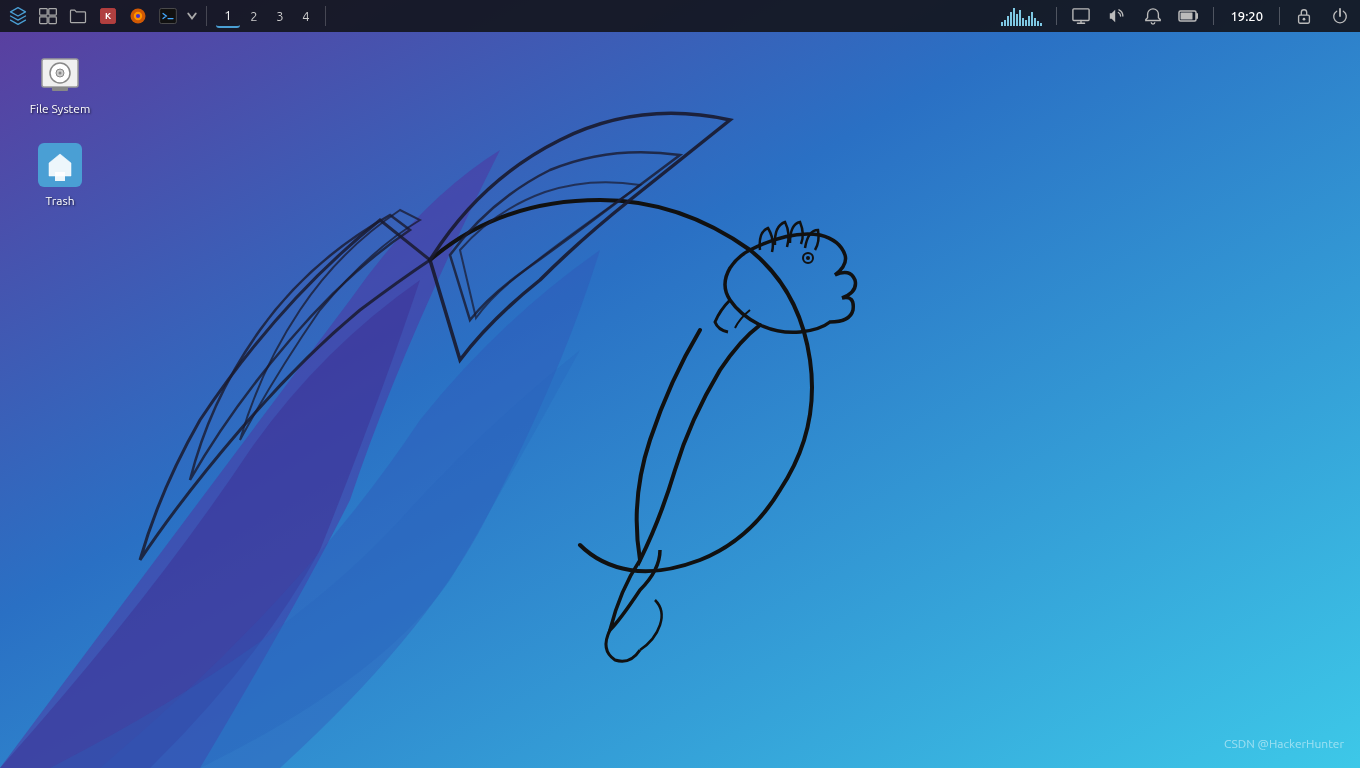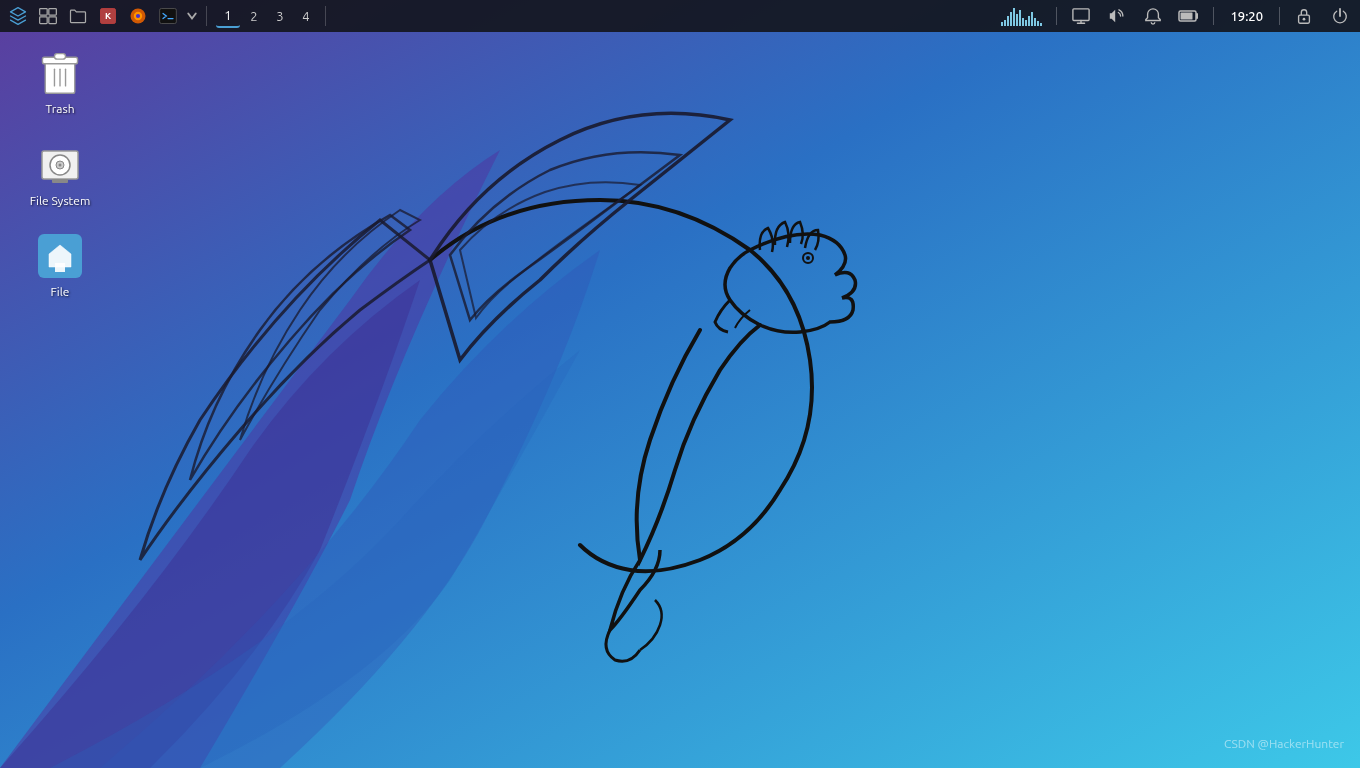--- a/index.html
+++ b/index.html
@@ -390,37 +390,20 @@
         <svg viewBox="0 0 20 20" width="18" height="18">
           <path d="M10 2v8" stroke="#bbb" stroke-width="2" stroke-linecap="round"></path>
           <path d="M6.3 4.7A7 7 0 1013.7 4.7" fill="none" stroke="#bbb" stroke-width="1.5" stroke-linecap="round"></path>
         </svg>
       </div>
     </div>
   </div>
 
   <div class="desktop-icons">
 
-    <div class="desktop-icon">
-      <div class="icon-img">
-        <svg class="trash-svg" viewBox="0 0 42 52" fill="none" xmlns="http://www.w3.org/2000/svg">
-
-          <rect x="5" y="14" width="32" height="34" rx="2" fill="white" stroke="#999" stroke-width="1.5"></rect>
-
-          <rect x="2" y="9" width="38" height="7" rx="2" fill="white" stroke="#999" stroke-width="1.5"></rect>
-
-          <rect x="15" y="5" width="12" height="6" rx="3" fill="white" stroke="#999" stroke-width="1.5"></rect>
-
-          <line x1="15" y1="22" x2="15" y2="40" stroke="#999" stroke-width="1.5" stroke-linecap="round"></line>
-          <line x1="21" y1="22" x2="21" y2="40" stroke="#999" stroke-width="1.5" stroke-linecap="round"></line>
-          <line x1="27" y1="22" x2="27" y2="40" stroke="#999" stroke-width="1.5" stroke-linecap="round"></line>
-        </svg>
-      </div>
-      <span class="icon-label">Trash</span>
-    </div>
 
     <div class="desktop-icon">
       <div class="icon-img">
         <svg class="filesys-svg" viewBox="0 0 44 44" fill="none" xmlns="http://www.w3.org/2000/svg">
 
           <rect x="4" y="8" width="36" height="28" rx="2" fill="#f0f0f0" stroke="#999" stroke-width="1.5"></rect>
           <circle cx="22" cy="22" r="10" fill="white" stroke="#888" stroke-width="1.5"></circle>
           <circle cx="22" cy="22" r="4" fill="#ccc" stroke="#888" stroke-width="1"></circle>
           <circle cx="22" cy="22" r="1.5" fill="#888"></circle>
 
@@ -433,19 +416,19 @@
     <div class="desktop-icon">
       <div class="icon-img">
         <div class="home-icon-wrap">
           <svg viewBox="0 0 32 32" fill="none" width="32" height="32">
             <path d="M5 14L16 5l11 9v13H5V14z" fill="white" opacity="0.9"></path>
             <path d="M11 32v-9h10v9" fill="white" opacity="0.9"></path>
             <path d="M5 14L16 5l11 9v13H5V14z" fill="none" stroke="rgba(255,255,255,0.5)" stroke-width="1"></path>
           </svg>
         </div>
       </div>
-      <span class="icon-label">File</span>
+      <span class="icon-label">Trash</span>
     </div>
   </div>
 
   <div class="watermark">CSDN @HackerHunter</div>
 
 </div>
 
 </body></html>

